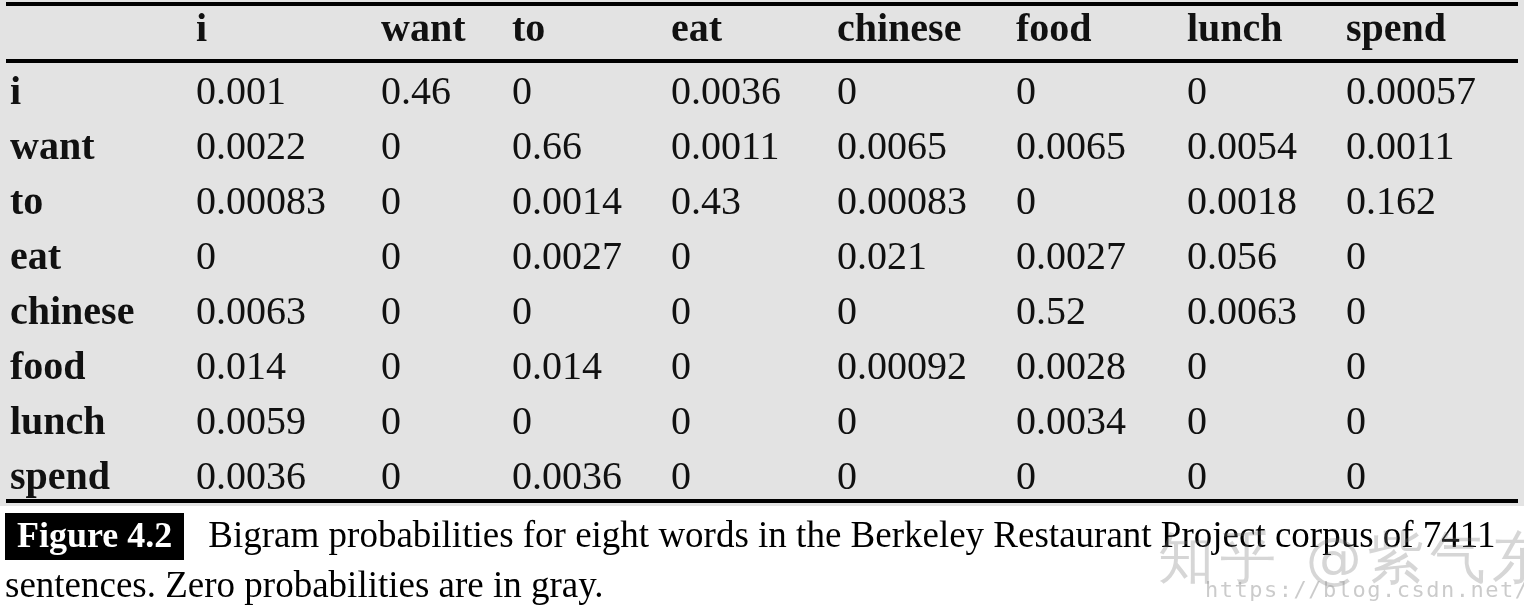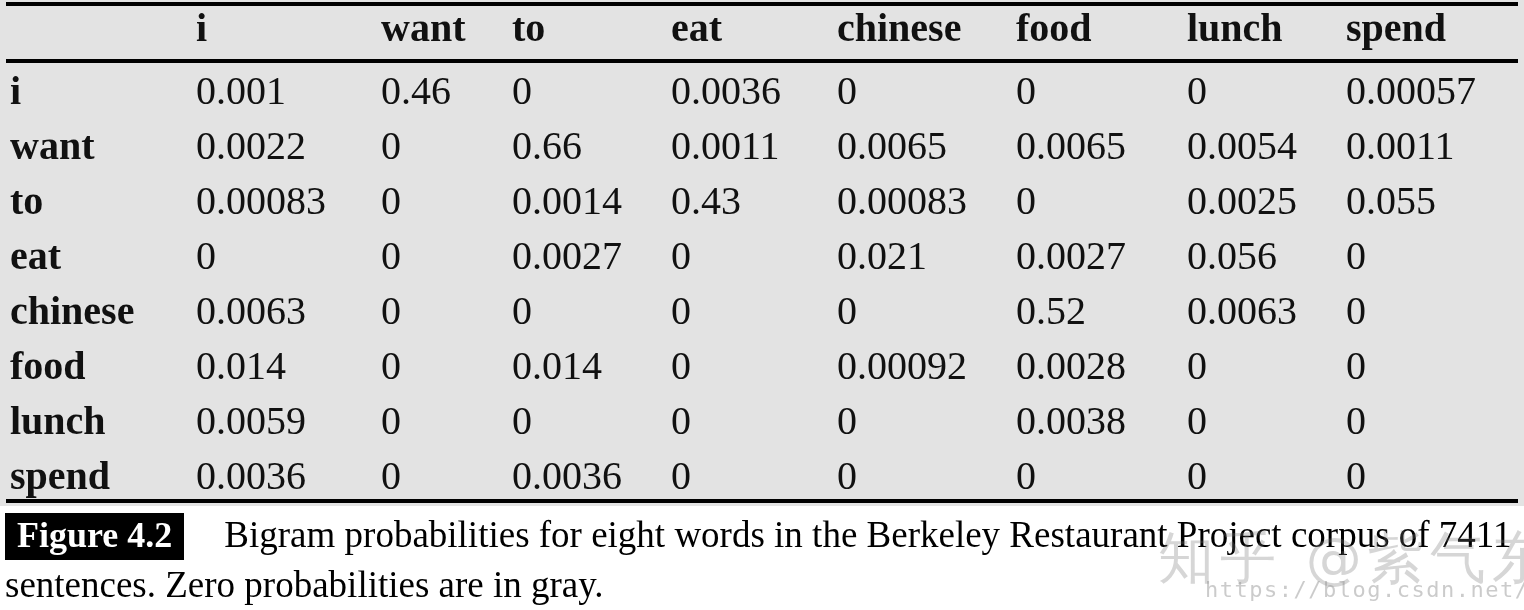--- a/index.html
+++ b/index.html
@@ -126,21 +126,21 @@
     text-align: left;
   }
   .fig-tag {
     display: inline-block;
     background: #000000;
     color: #ffffff;
     font-weight: bold;
     font-size: 36px;
     line-height: 42px;
     padding: 1px 12px 4px 12px;
-    margin-right: 40px;
+    margin-right: 24px;
     vertical-align: baseline;
   }
 
   
   .watermark-cjk {
     position: absolute;
     left: 1158px;
     top: 528px;
     font-size: 56px;
     line-height: 60px;
@@ -222,22 +222,22 @@
             <td class="val">0.0011</td>
           </tr>
           <tr>
             <td class="rowlabel">to</td>
             <td class="val">0.00083</td>
             <td class="val zero">0</td>
             <td class="val">0.0014</td>
             <td class="val">0.43</td>
             <td class="val">0.00083</td>
             <td class="val zero">0</td>
-            <td class="val">0.0025</td>
-            <td class="val">0.055</td>
+            <td class="val">0.0018</td>
+            <td class="val">0.162</td>
           </tr>
           <tr>
             <td class="rowlabel">eat</td>
             <td class="val zero">0</td>
             <td class="val zero">0</td>
             <td class="val">0.0027</td>
             <td class="val zero">0</td>
             <td class="val">0.021</td>
             <td class="val">0.0027</td>
             <td class="val">0.056</td>
@@ -265,21 +265,21 @@
             <td class="val zero">0</td>
             <td class="val zero">0</td>
           </tr>
           <tr>
             <td class="rowlabel">lunch</td>
             <td class="val">0.0059</td>
             <td class="val zero">0</td>
             <td class="val zero">0</td>
             <td class="val zero">0</td>
             <td class="val zero">0</td>
-            <td class="val">0.0038</td>
+            <td class="val">0.0034</td>
             <td class="val zero">0</td>
             <td class="val zero">0</td>
           </tr>
           <tr>
             <td class="rowlabel">spend</td>
             <td class="val">0.0036</td>
             <td class="val zero">0</td>
             <td class="val">0.0036</td>
             <td class="val zero">0</td>
             <td class="val zero">0</td>

